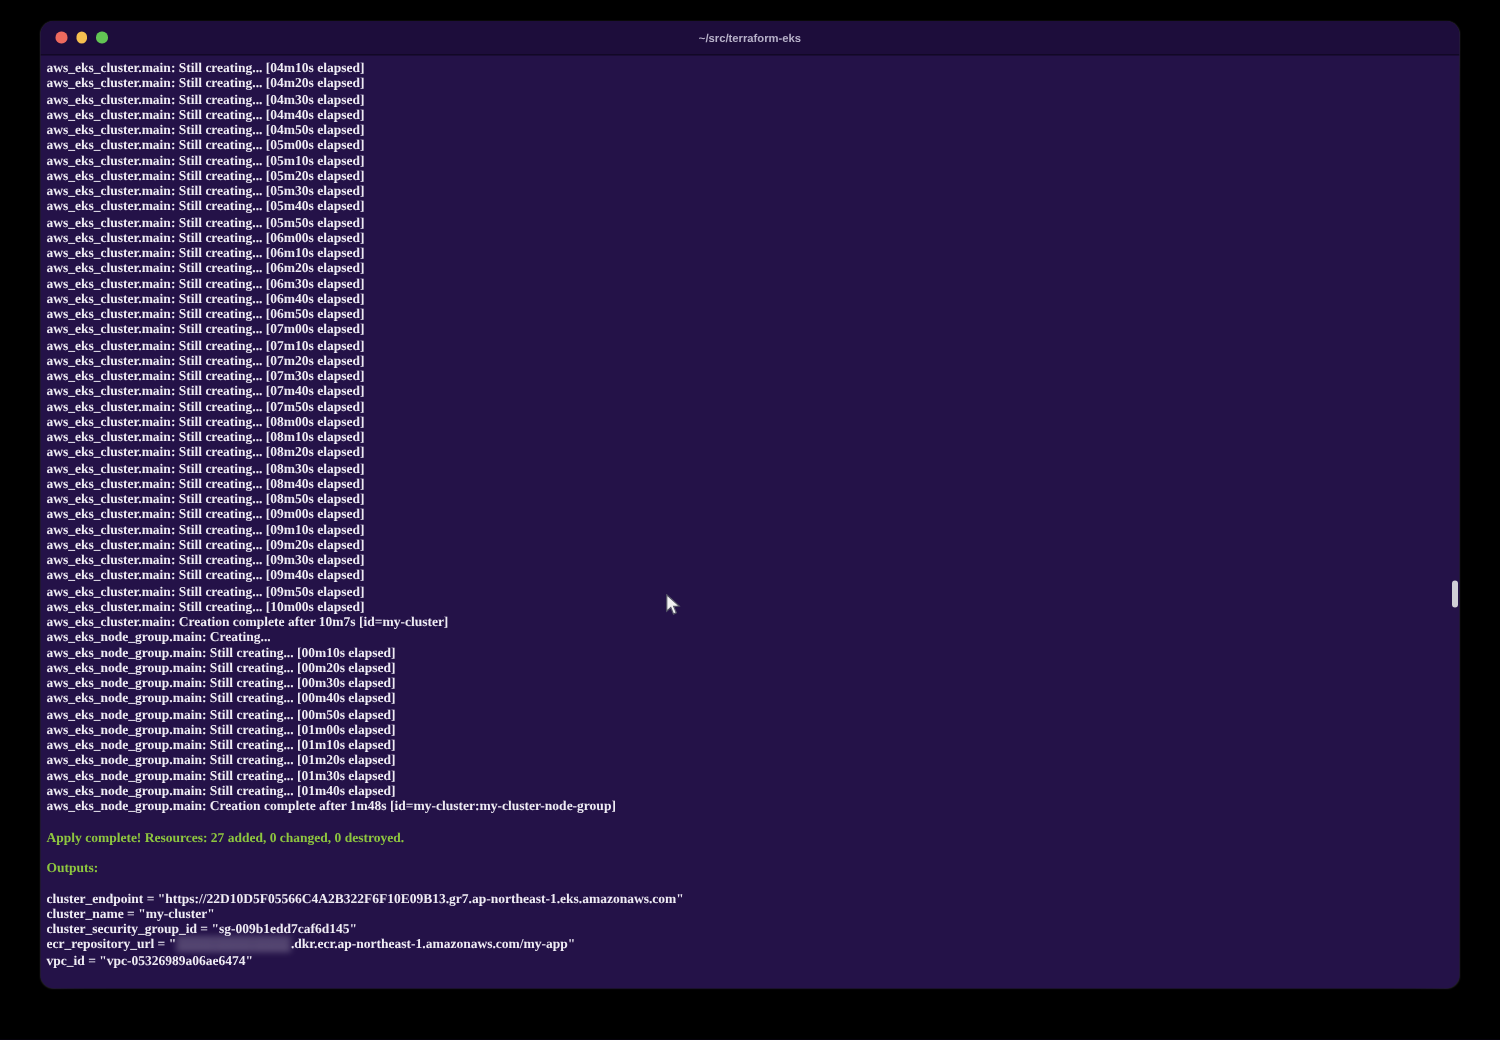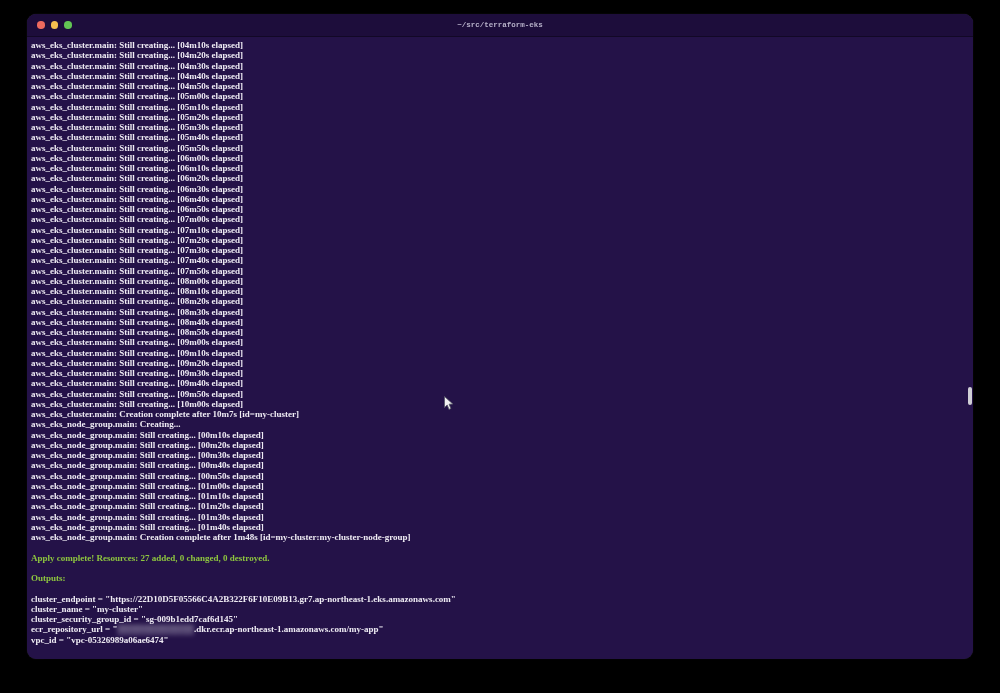--- a/index.html
+++ b/index.html
@@ -48,21 +48,21 @@
     border-radius: 50%;
     display: inline-block;
   }
   .light.red    { background: var(--close, #ed6a5e); }
   .light.yellow { background: var(--minimize, #f5bf4f); }
   .light.green  { background: var(--zoom, #62c554); }
   .title {
     position: absolute;
     left: 0; right: 0;
     text-align: center;
-    font-family: Liberation Mono, monospace;
+    font-family: Liberation Sans, sans-serif;
     font-weight: bold;
     font-size: 7.5px;
     color: var(--title-text, #b7b1c9);
     pointer-events: none;
   }
   .content {
     padding: 3px 0 0 4px;
     font-family: Liberation Serif, serif;
     font-weight: bold;
     font-size: 9px;

